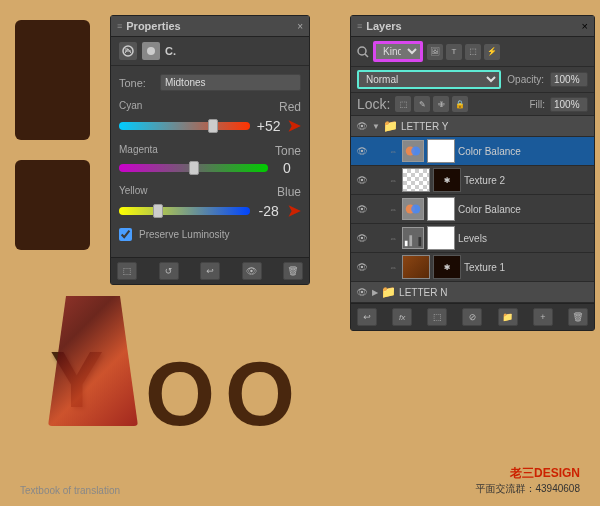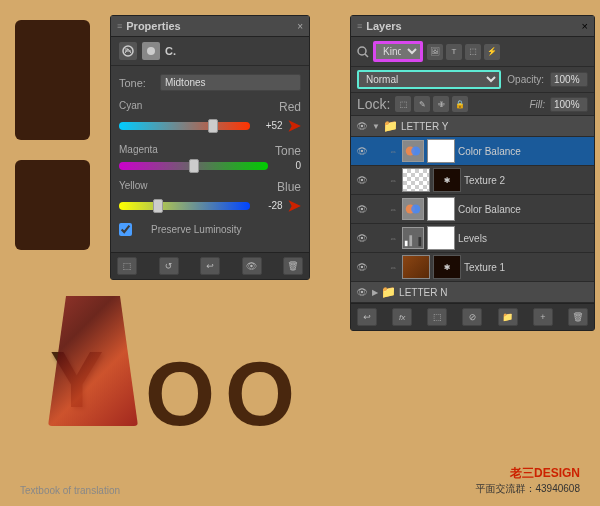--- a/index.html
+++ b/index.html
@@ -144,23 +144,23 @@
       transform: translate(-50%, -50%);
       width: 10px;
       height: 14px;
       background: #ccc;
       border-radius: 2px;
       border: 1px solid #999;
     }
 
     .slider-value {
       color: #ddd;
-      font-size: 10px;
+      font-size: 14px;
       width: 28px;
-      text-align: right;
+      text-align: center;
     }
 
     .red-arrow {
       color: #cc2200;
       font-size: 16px;
       font-weight: bold;
     }
 
     
     .cyan-red-track {
@@ -173,21 +173,21 @@
     }
 
     
     .yellow-blue-track {
       background: linear-gradient(to right, #ffff00, #0044ff);
     }
 
     .preserve-row {
       display: flex;
       align-items: center;
-      gap: 19px;
+      gap: 7px;
       margin-top: 5px;
       margin-bottom: 8px;
     }
 
     .preserve-row input[type=checkbox] {
       accent-color: #4a9eff;
     }
 
     .preserve-row label {
       color: #aaa;
@@ -342,21 +342,20 @@
       justify-content: center;
       color: #bbb;
       font-size: 8px;
       cursor: pointer;
     }
 
     .fill-label {
       color: #aaa;
       font-size: 10px;
       margin-left: auto;
-      font-style: italic;
     }
 
     .fill-val {
       background: #555;
       border: 1px solid #444;
       color: #ddd;
       font-size: 10px;
       padding: 1px 3px;
       border-radius: 2px;
       width: 38px;

